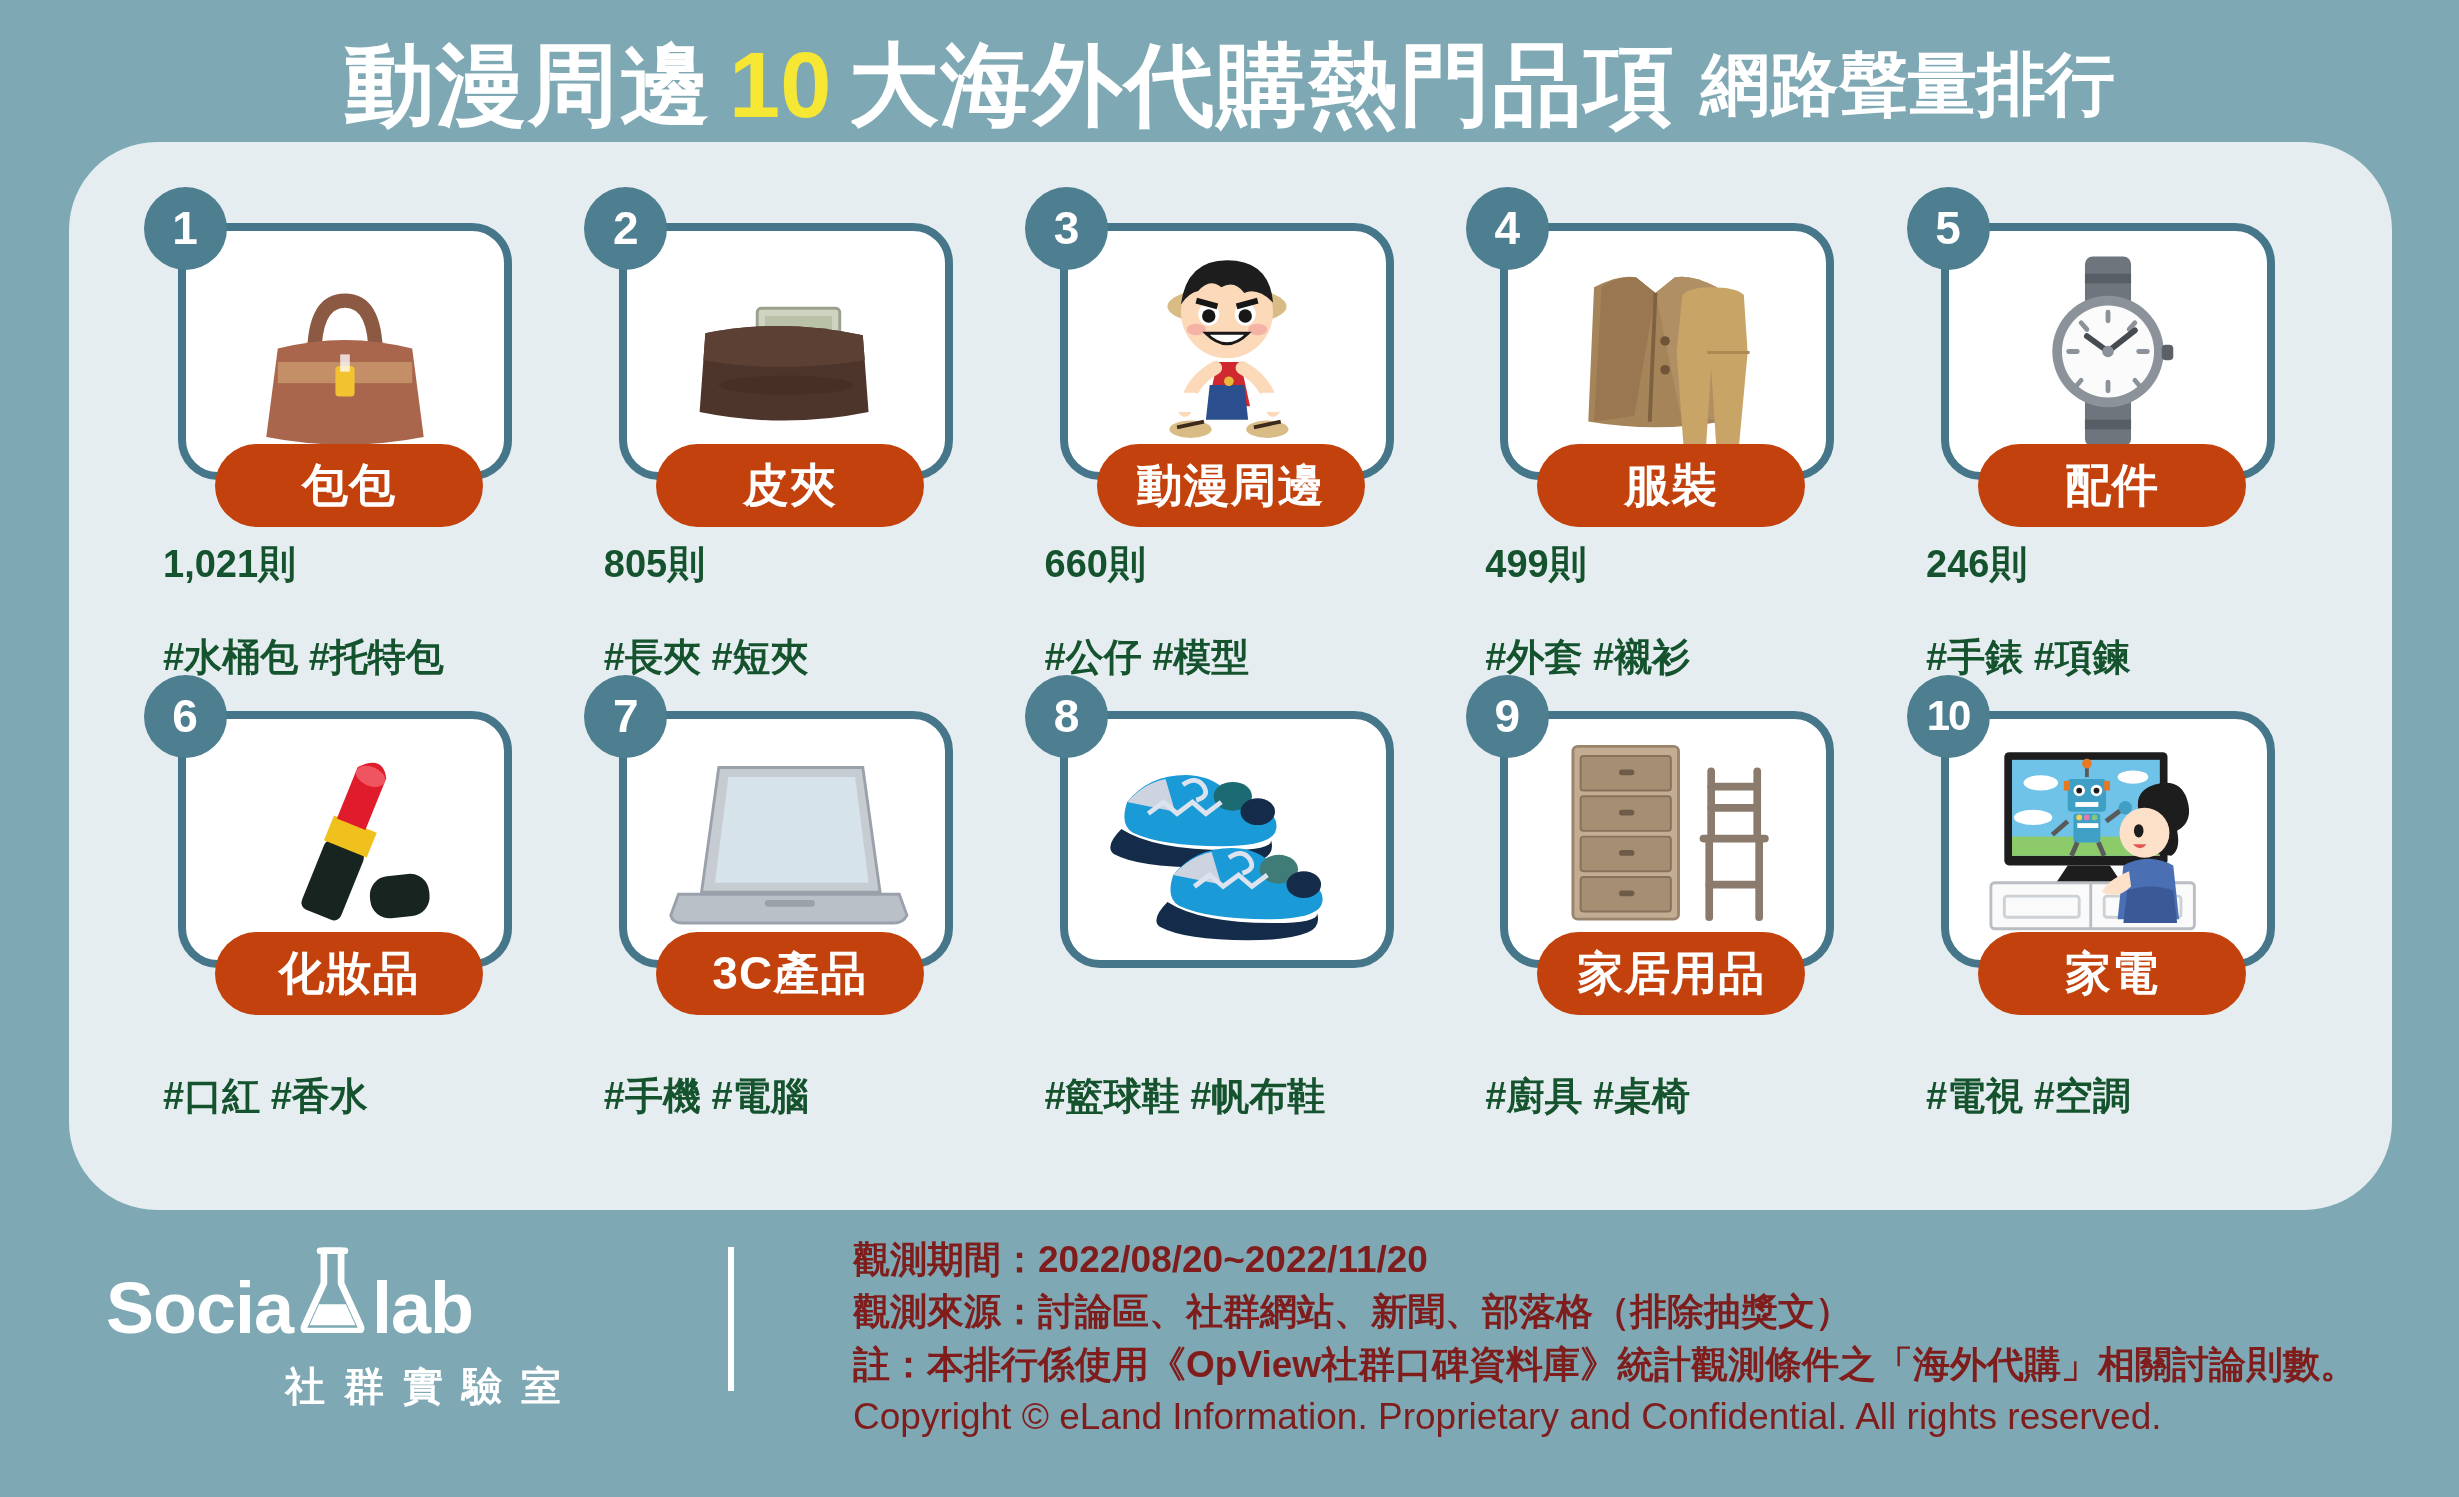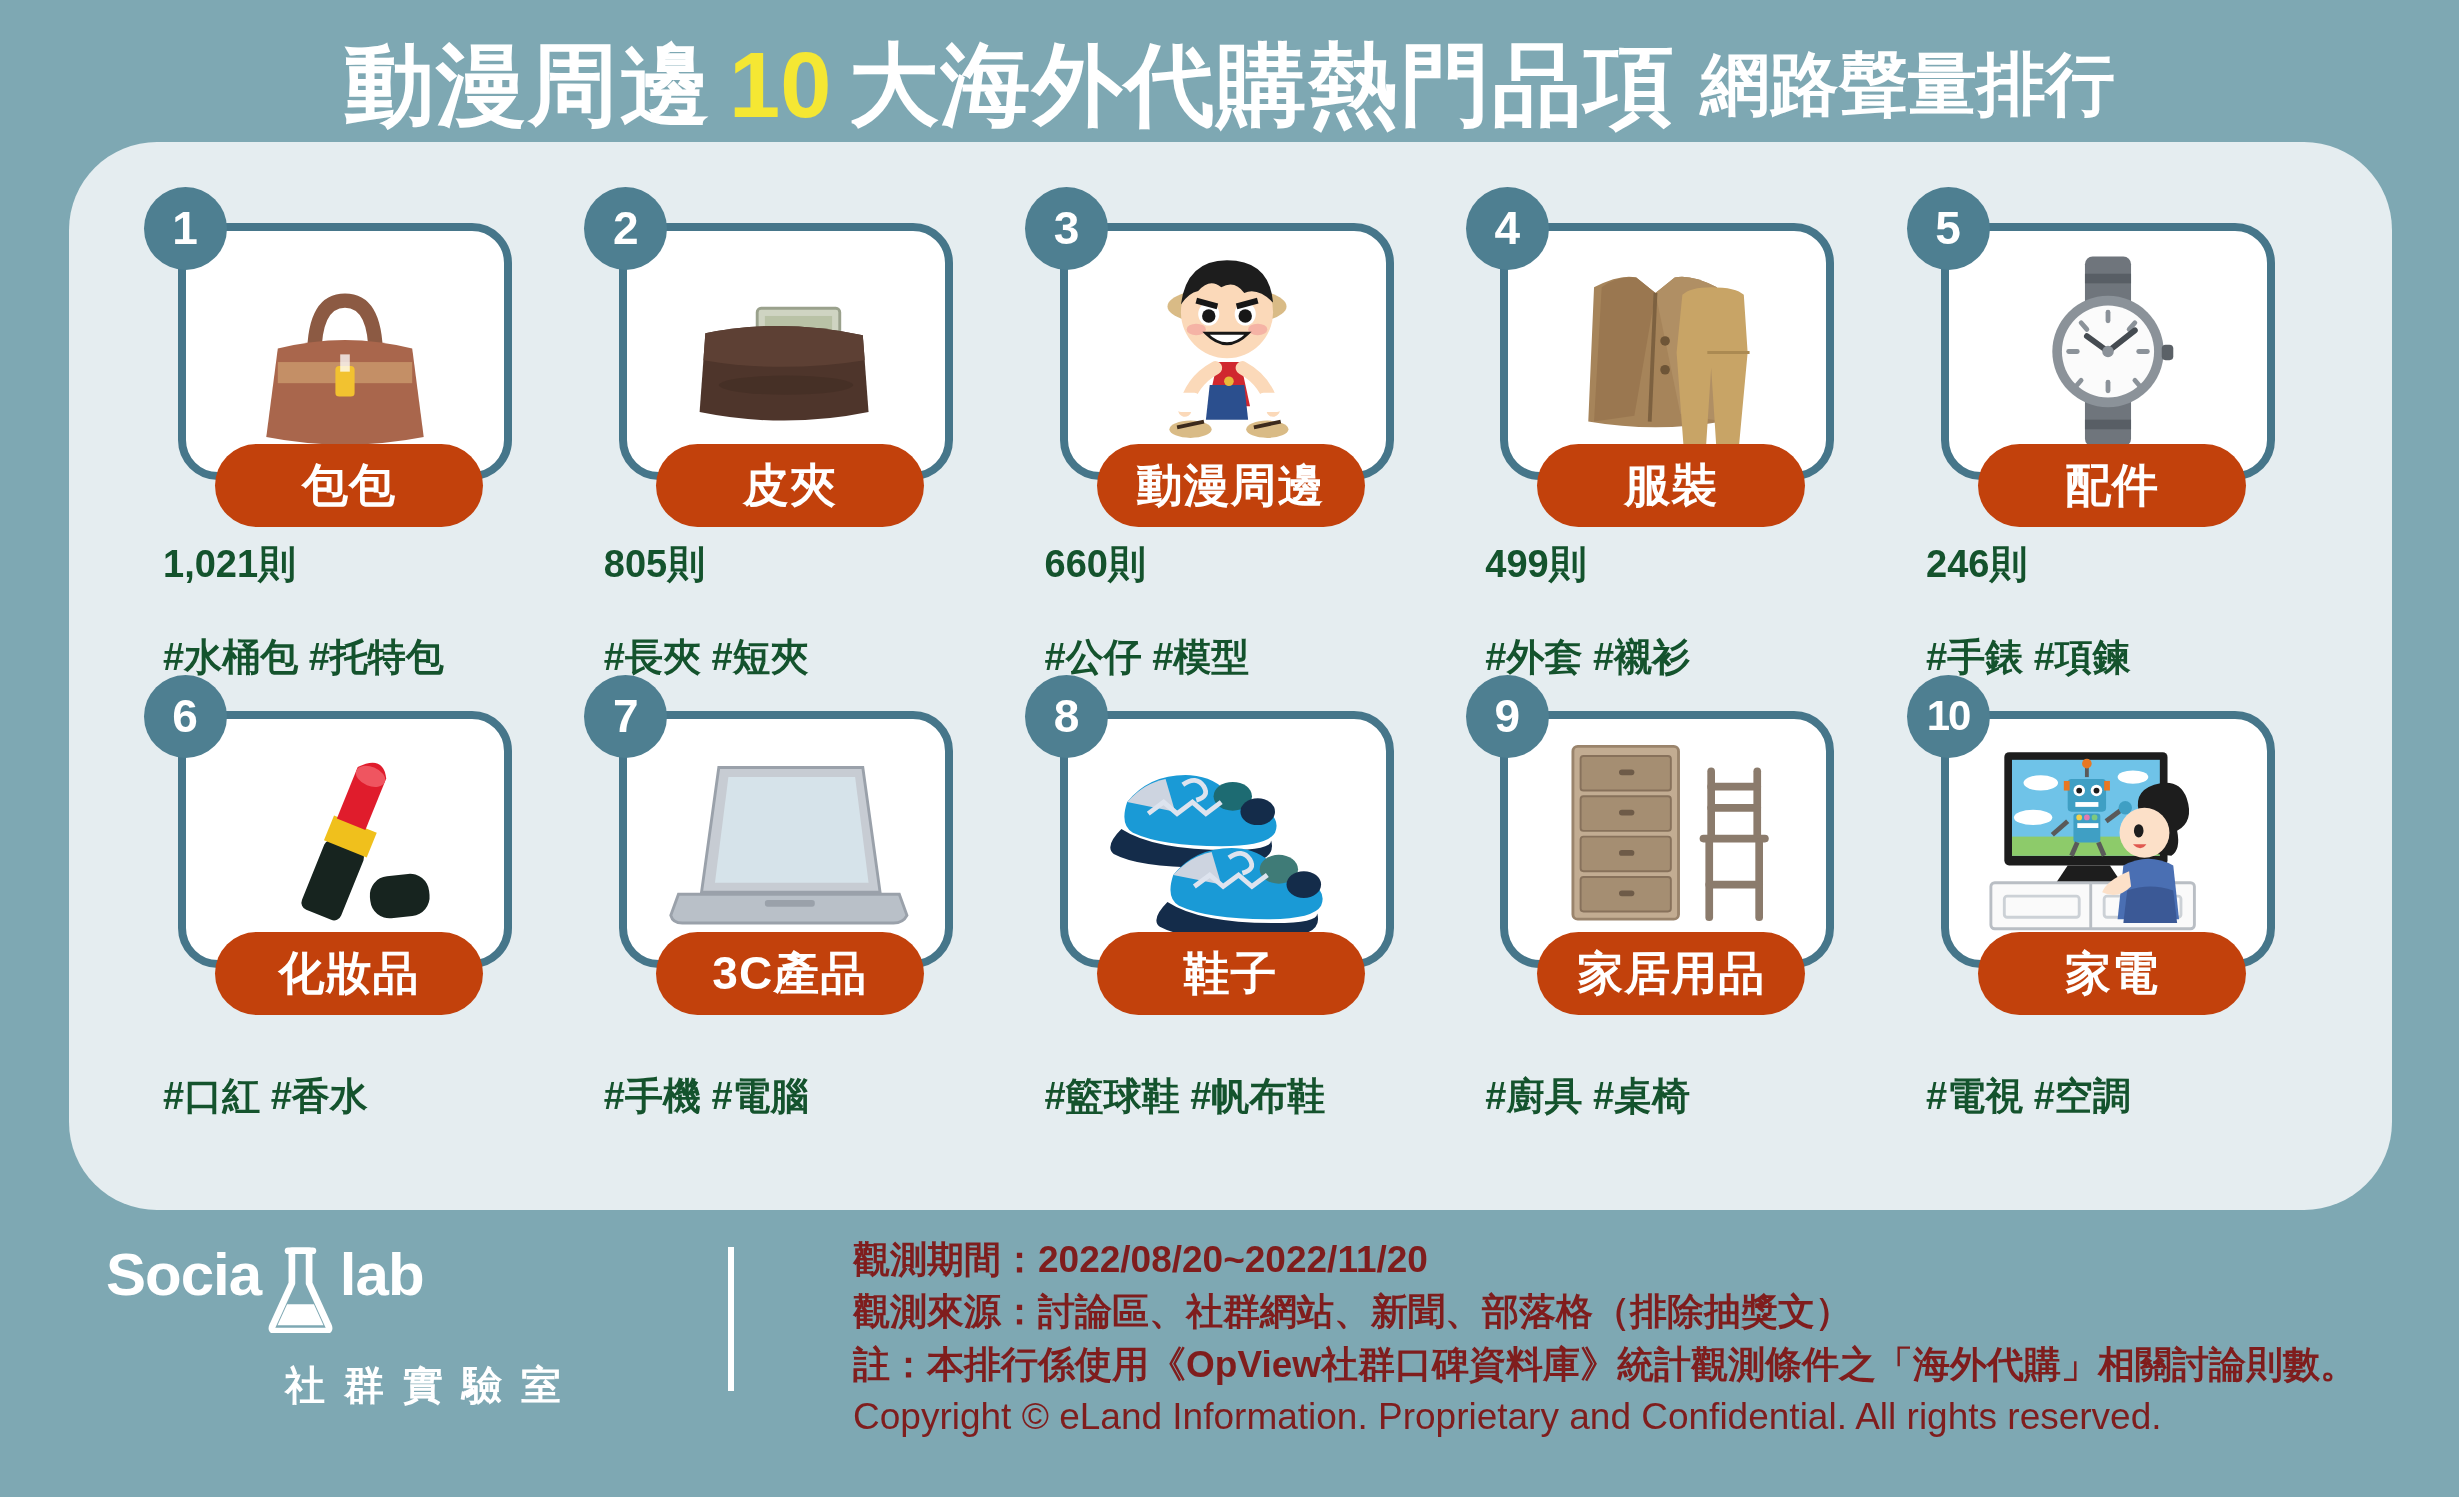--- a/index.html
+++ b/index.html
@@ -70,21 +70,21 @@
   .stats .count{display:block;}
   .stats .tags{display:block;margin-top:44px;}
   
   .footer{
     position:absolute;left:0;top:1226px;width:2459px;height:259px;
   }
   .logo{
     position:absolute;left:106px;top:19px;width:615px;color:#ffffff;
   }
   .logo-main{
-    display:flex;align-items:flex-start;font-size:60px;font-weight:bold;
+    display:flex;align-items:flex-end;font-size:72px;font-weight:bold;
     letter-spacing:-1px;line-height:1;
   }
   .logo-flask{margin:0 1.9px;display:inline-block;}
   .logo-cn{
     margin-top:15px;font-size:40px;letter-spacing:19px;font-weight:bold;
     text-align:center;padding-left:38px;
   }
   .divider{
     position:absolute;left:728px;top:21px;width:5.8px;height:144px;
     background:#ffffff;
@@ -294,21 +294,20 @@
             <path d="M60 92 q18-20 40-24 l10 34 z" fill="#cdd4e0"></path>
             <path d="M54 120 q34 22 112 22 q44 0 44-10 q4 14 -10 20 q-20 8 -62 8 q-66 0 -92-14 q-10-8 8-26z" fill="#142c4a"></path>
             <ellipse cx="170" cy="86" rx="20" ry="15" fill="#3f7b77"></ellipse>
             <ellipse cx="196" cy="102" rx="18" ry="14" fill="#142c4a"></ellipse>
             <path d="M82 104 l16-12 l14 12 l16-12 l14 12 l16-12" stroke="#dde3ee" stroke-width="5" fill="none"></path>
             <path d="M118 74 q14-10 22 2 q6 10 -8 14" stroke="#dde3ee" stroke-width="5" fill="none"></path>
           </g>
         </svg>
       </div>
       <div class="badge">8</div>
-      <div class="pill">鞋子</div>
       <div class="stats">
         <span class="count"></span>
         <span class="tags">#籃球鞋 #帆布鞋</span>
       </div>
     </div>
 
     <div class="cell">
       <div class="badge">9</div>
       <div class="card">
         <svg class="ill" viewBox="0 0 300 230">

